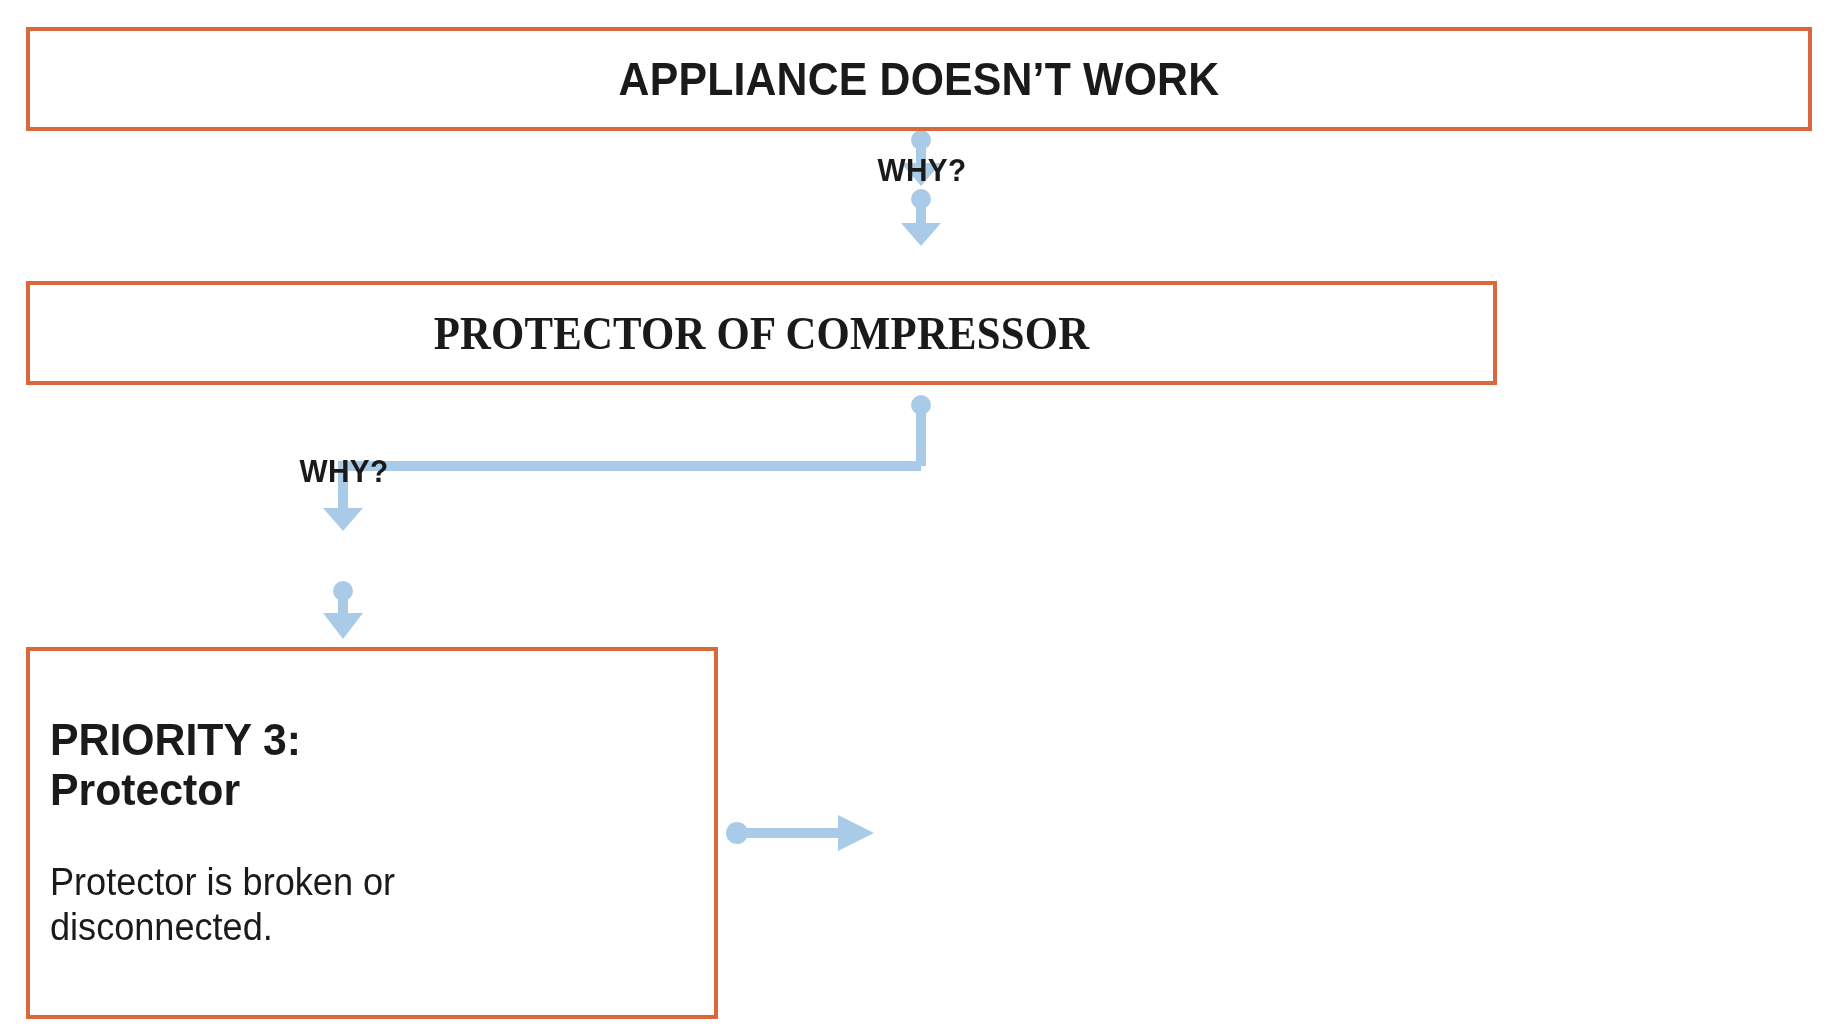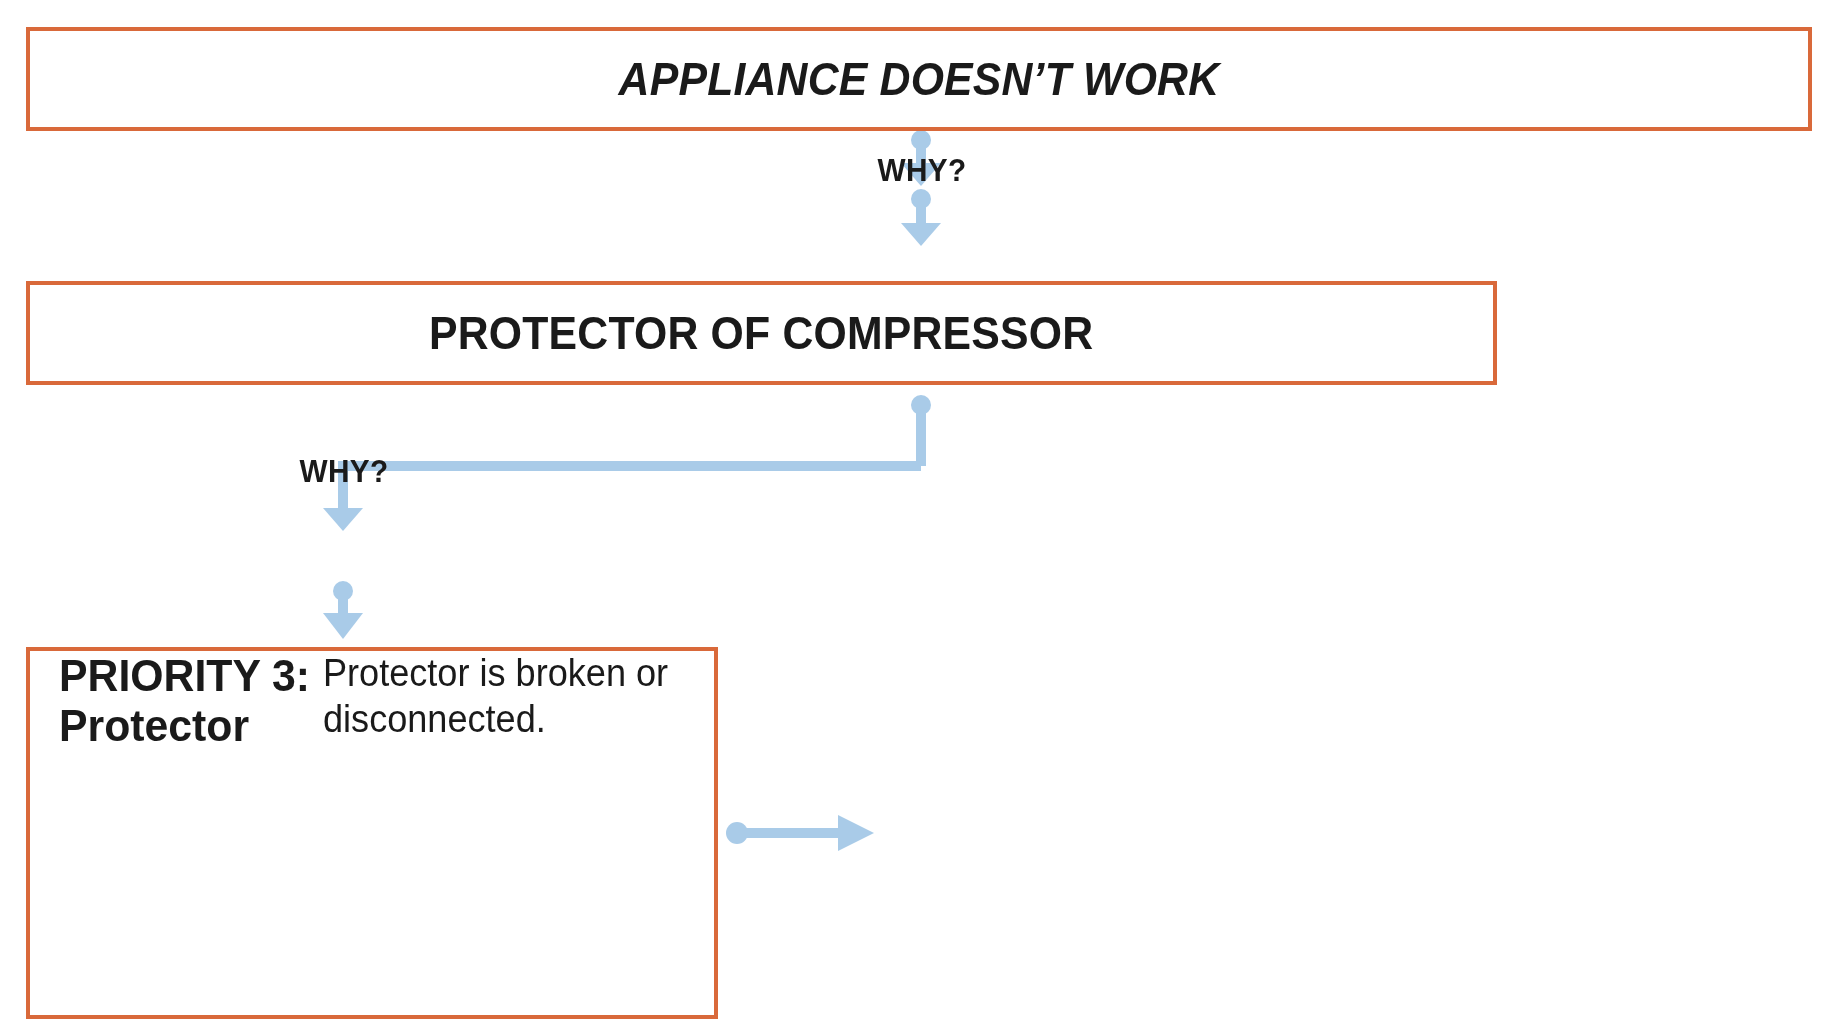--- a/index.html
+++ b/index.html
@@ -29,38 +29,38 @@
   }
 
   #box-appliance {
     left: 26px;
     top: 27px;
     width: 1786px;
     height: 104px;
     display: flex;
     align-items: center;
     justify-content: center;
-    font-style: italic;
   }
   #box-protector-compressor {
     left: 26px;
     top: 281px;
     width: 1471px;
     height: 104px;
     display: flex;
     align-items: center;
     justify-content: center;
+    font-family: Liberation Serif, serif;
   }
   #box-priority {
     left: 26px;
     top: 647px;
     width: 692px;
     height: 372px;
     display: flex;
-    flex-direction: row;
+    flex-direction: column;
     justify-content: center;
     padding: 0 18px 0 20px;
   }
   #box-action {
     left: 886px;
     top: 647px;
     width: 926px;
     height: 372px;
     display: flex;
     align-items: center;

